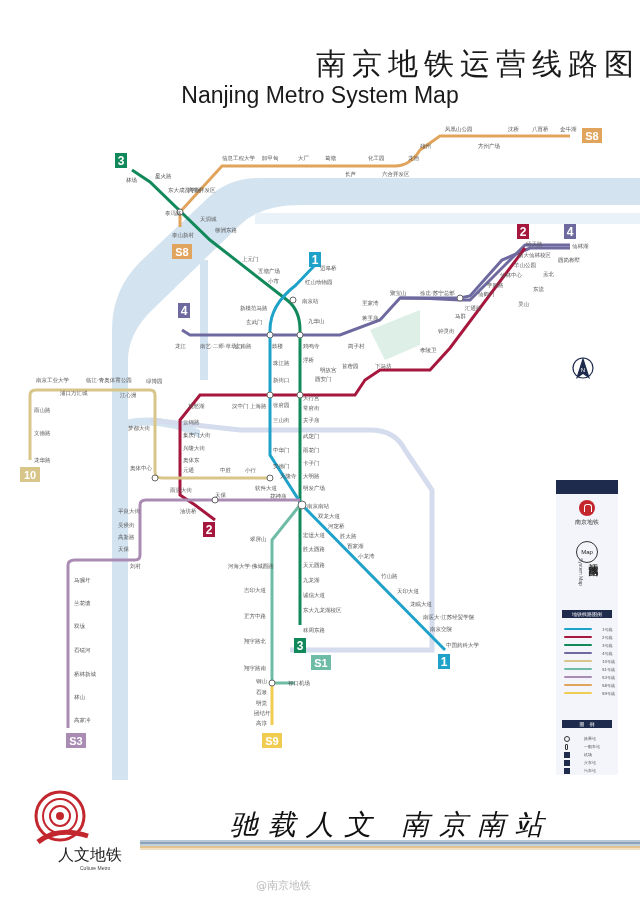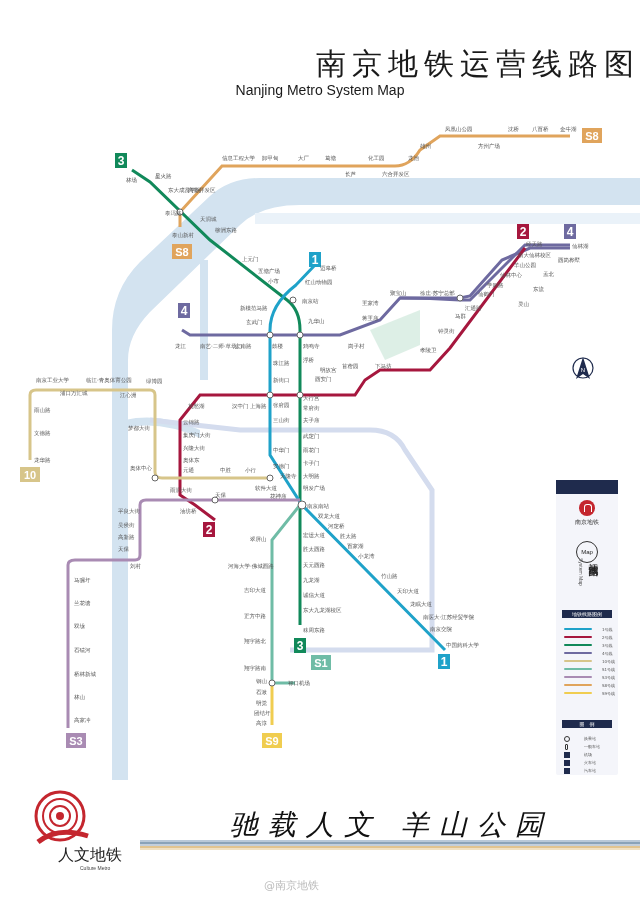--- a/index.html
+++ b/index.html
@@ -1,18 +1,18 @@
 <!DOCTYPE html>
 <html><head>
 <meta charset="utf-8">
 <style>
   html, body { margin: 0; padding: 0; background: #ffffff; }
   body { width: 640px; height: 904px; position: relative; overflow: hidden; font-family: "DejaVu Sans", sans-serif; }
   .title-cn { position: absolute; left: 0; right: 0; top: 44px; text-align: right; font-size: 30px; letter-spacing: 6px; color: #1a1a1a; font-family: "DejaVu Sans", sans-serif; }
-  .title-en { position: absolute; left: 0; right: 0; top: 82px; text-align: center; font-size: 14px; color: #1a1a1a; font-family: "Liberation Sans", sans-serif; }
+  .title-en { position: absolute; left: 0; right: 0; top: 82px; text-align: center; font-size: 23px; color: #1a1a1a; font-family: "Liberation Sans", sans-serif; }
   svg.map { position: absolute; left: 0; top: 0; }
   .st { font-size: 5.5px; fill: #555; font-family: "DejaVu Sans", sans-serif; }
   .badge-txt { font-family: "Liberation Sans", sans-serif; font-weight: bold; fill: #fff; }
   .panel { position: absolute; left: 556px; top: 480px; width: 62px; height: 295px; background: #f4f5fa; border-radius: 2px; }
   .panel-head { height: 14px; background: #1f2b4d; }
   .panel-logo { width: 16px; height: 16px; border-radius: 50%; background: #c4262e; margin: 6px auto 2px; position: relative; }
   .panel-logo::after { content: ""; position: absolute; left: 5px; top: 4px; width: 6px; height: 7px; border: 1.5px solid #fff; border-top-left-radius: 3px; border-top-right-radius: 3px; border-bottom: none; }
   .panel-brand { text-align: center; font-size: 6px; color: #333; }
   .panel-map { width: 20px; height: 20px; border: 1px solid #333; border-radius: 50%; margin: 14px auto 0; font-size: 6px; line-height: 20px; text-align: center; color: #222; font-family: "Liberation Sans", sans-serif; }
   .panel-vtitle { writing-mode: vertical-rl; font-size: 10px; color: #222; position: absolute; left: 30px; top: 75px; letter-spacing: 1px; }
@@ -20,21 +20,21 @@
   .panel-sec { background: #1f2b4d; color: #fff; font-size: 5px; text-align: center; height: 8px; line-height: 8px; margin: 0 6px; position: absolute; left: 0; right: 0; }
   .legend-row { position: absolute; left: 8px; height: 6px; display: flex; align-items: center; }
   .legend-bar { width: 28px; height: 2px; border-radius: 1px; }
   .legend-lbl { font-size: 4px; color: #555; margin-left: 10px; }
   .icon-row { position: absolute; left: 8px; height: 7px; display: flex; align-items: center; font-size: 4px; color: #555; }
   .icon-row .ic { width: 6px; height: 6px; margin-right: 14px; box-sizing: border-box; }
   .slogan { position: absolute; left: 230px; top: 806px; font-size: 28px; color: #111; font-family: "DejaVu Serif", serif; letter-spacing: 10px; font-style: italic; }
   .footer-stripes { position: absolute; left: 140px; top: 840px; width: 500px; height: 18px; }
   .footer-stripes div { height: 2px; }
   .culture-logo { position: absolute; left: 18px; top: 786px; width: 110px; height: 90px; }
-  .weibo { position: absolute; left: 264px; top: 878px; font-size: 11px; color: #bbb; }
+  .weibo { position: absolute; left: 256px; top: 878px; font-size: 11px; color: #bbb; }
   .compass { position: absolute; left: 570px; top: 355px; width: 26px; height: 26px; }
 </style>
 </head>
 <body>
 
 <div class="title-cn">南京地铁运营线路图</div>
 <div class="title-en">Nanjing Metro System Map</div>
 
 <svg class="map" width="640" height="904" viewBox="0 0 640 904">
 
@@ -342,21 +342,21 @@
     <circle cx="42" cy="30" r="24" fill="none" stroke="#c4262e" stroke-width="3"></circle>
     <circle cx="42" cy="30" r="17" fill="none" stroke="#c4262e" stroke-width="2"></circle>
     <circle cx="42" cy="30" r="10" fill="none" stroke="#c4262e" stroke-width="2"></circle>
     <circle cx="42" cy="30" r="4" fill="#c4262e"></circle>
     <path d="M20 56 Q40 40 70 50" stroke="#c4262e" stroke-width="5" fill="none"></path>
   </g>
   <text x="40" y="74" font-size="16" font-family="DejaVu Serif, serif" fill="#222">人文地铁</text>
   <text x="62" y="84" font-size="5" font-family="Liberation Sans, sans-serif" fill="#444">Culture Metro</text>
 </svg>
 
-<div class="slogan">驰载人文 羊山公园</div>
+<div class="slogan">驰载人文 南京南站</div>
 
 <div class="footer-stripes">
   <div style="background:#b9c9d8"></div>
   <div style="background:#8aa3b8"></div>
   <div style="background:#c3cfdb"></div>
   <div style="background:#e1c48f"></div>
   <div style="background:#f1e1c2"></div>
 </div>
 
 <div class="weibo">@南京地铁</div>

